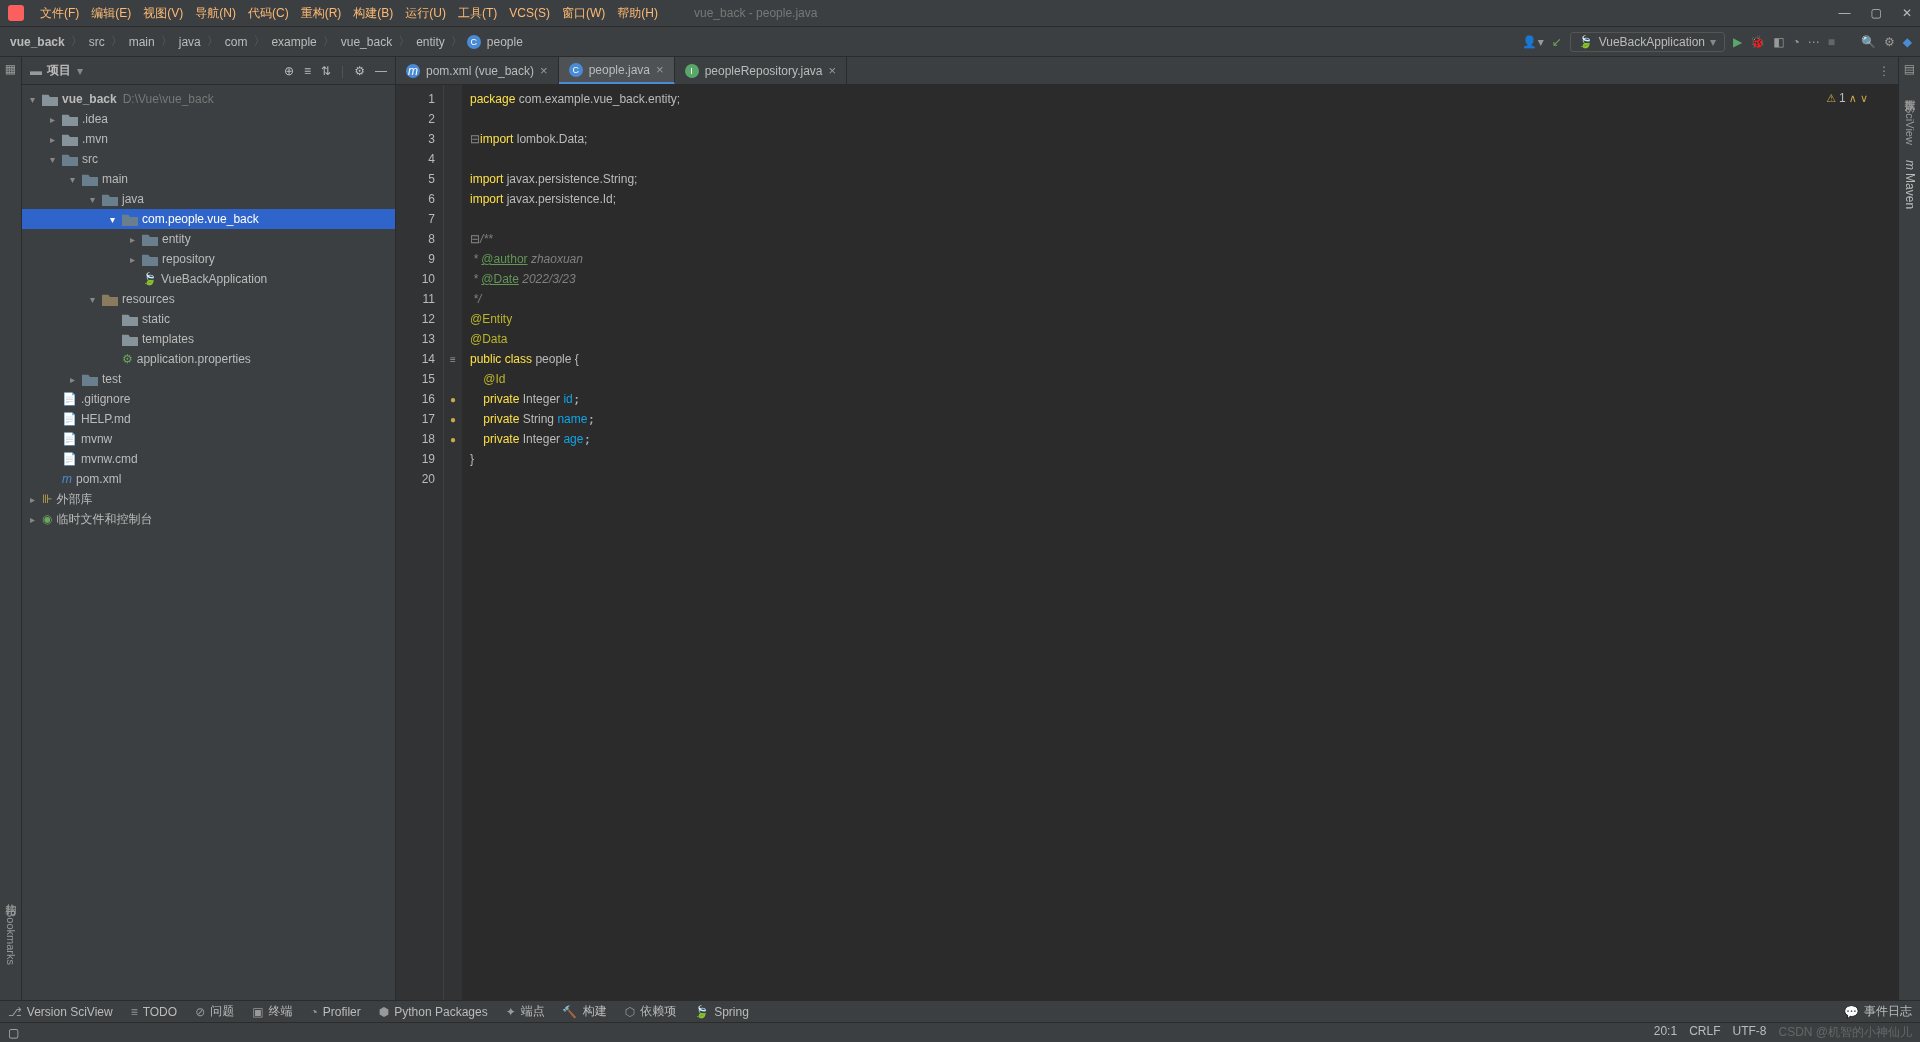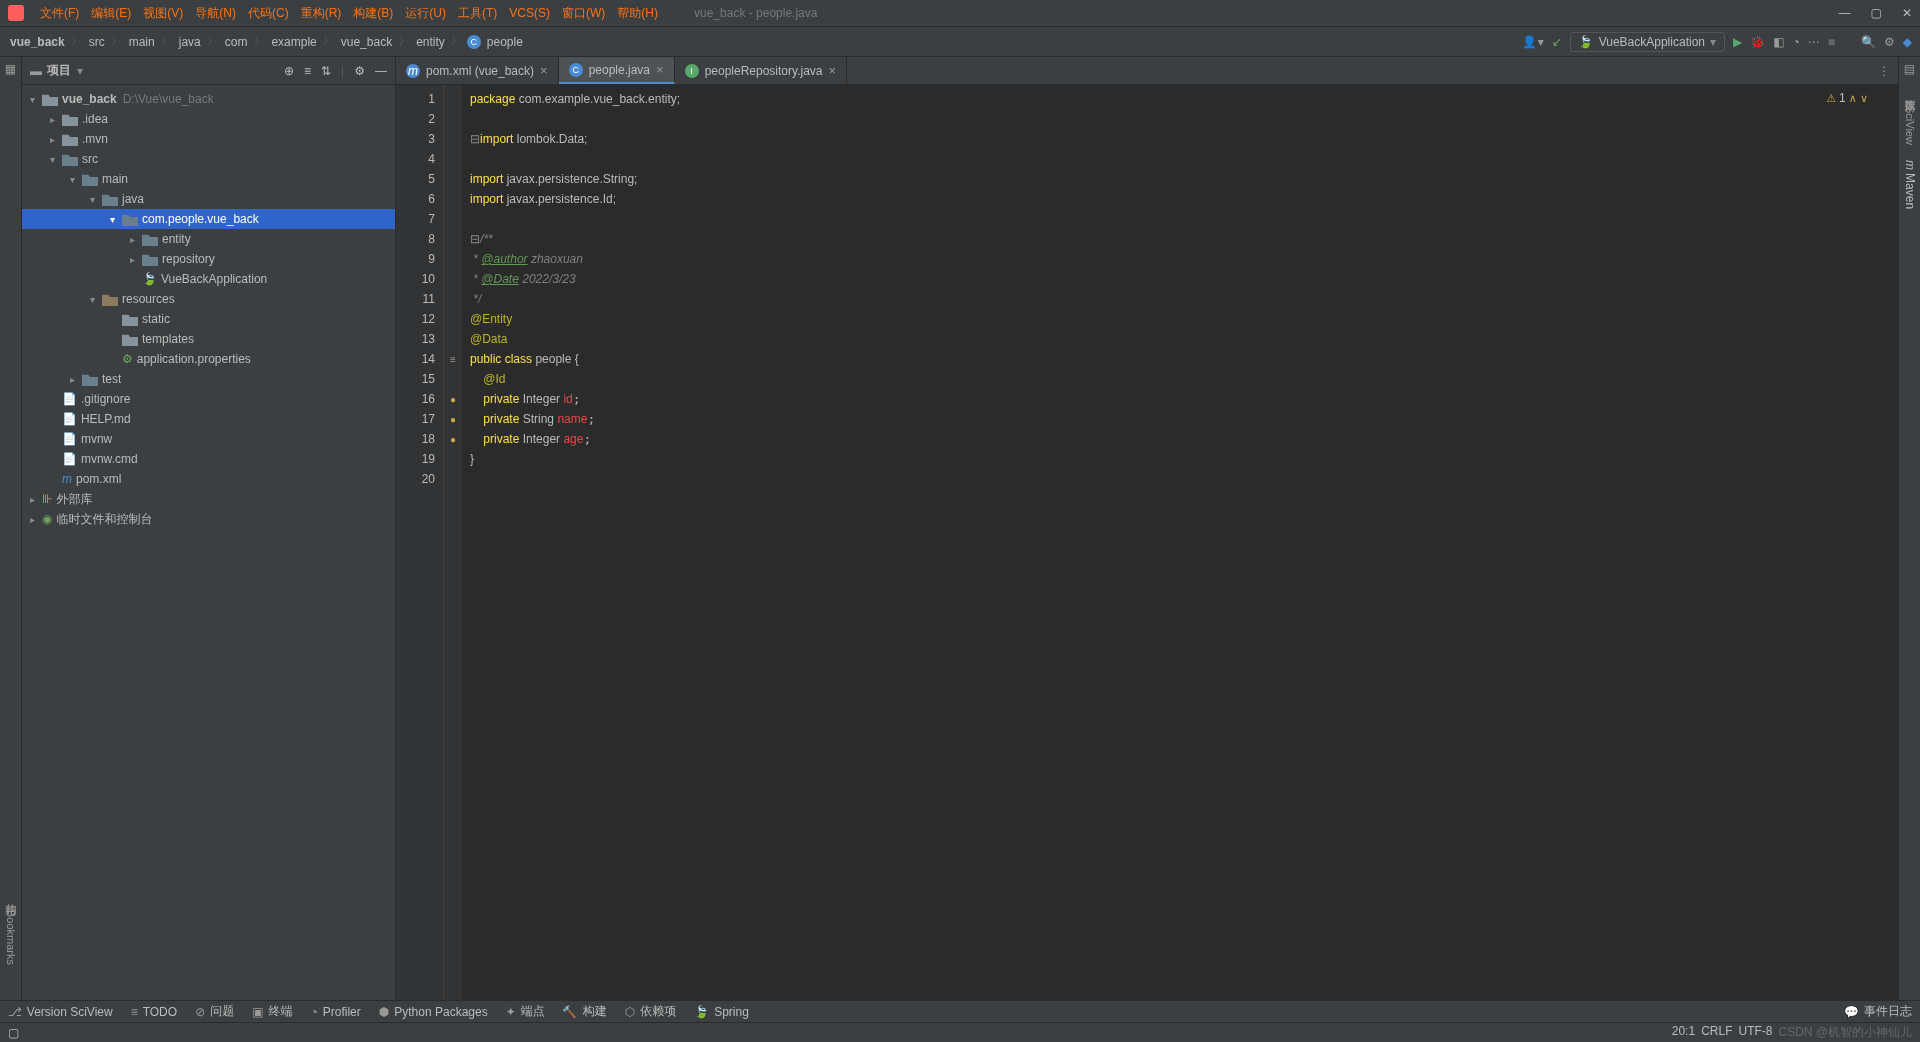--- a/index.html
+++ b/index.html
@@ -1,19 +1,19 @@
 <!DOCTYPE html>
 <html><head>
 <meta charset="utf-8">
 <style>
 *{margin:0;padding:0;box-sizing:border-box;font-family:"Microsoft YaHei",sans-serif;font-size:12px;color:#bbb}
 body{background:#3c3f41;overflow:hidden;height:1042px;width:1920px}
 .menubar{height:27px;background:#3c3f41;display:flex;align-items:center;padding:0 8px;border-bottom:1px solid #2b2b2b}
 .menubar .logo{width:16px;height:16px;background:#fd5e5e;border-radius:3px;margin-right:10px}
-.menubar .mitem{padding:0 6px;color:#f97316;cursor:pointer}
+.menubar .mitem{padding:0 6px;color:#fdba74;cursor:pointer}
 .menubar .title{margin-left:30px;color:#777}
 .menubar .winbtns{margin-left:auto;display:flex;gap:20px;color:#999}
 .navbar{height:30px;background:#3c3f41;display:flex;align-items:center;padding:0 8px;border-bottom:1px solid #2b2b2b}
 .crumb{display:flex;align-items:center;color:#aaa}
 .crumb span{padding:0 2px}
 .crumb .sep{color:#666;padding:0 4px}
 .crumb .circ{display:inline-block;width:14px;height:14px;background:#4a8bd6;border-radius:50%;margin-right:4px;text-align:center;line-height:14px;font-size:9px;color:#fff}
 .navbar .right{margin-left:auto;display:flex;align-items:center;gap:8px}
 .runcfg{background:#3c3f41;border:1px solid #555;padding:2px 8px;border-radius:3px;display:flex;align-items:center;gap:5px}
 .runcfg .leaf{color:#6ba65f}
@@ -43,29 +43,29 @@
 .tab .close{color:#999;font-size:13px}
 .tab .ficon{width:14px;height:14px;border-radius:50%}
 .editbody{flex:1;display:flex;position:relative}
 .gutter{width:48px;background:#313335;text-align:right;padding:4px 8px 0 0;color:#606366;font-family:Consolas,monospace;font-size:13px;line-height:20px;border-right:1px solid #404040}
 .iconcol{width:18px;background:#313335;padding-top:4px}
 .iconcol .gi{height:20px;display:flex;align-items:center;justify-content:center;color:#c9a94a;font-size:10px}
 .code{flex:1;padding:4px 8px;font-family:Consolas,monospace;font-size:13px;line-height:20px;white-space:pre;color:#a9b7c6}
 .kw{color:#fde047}
 .an{color:#bbb529}
 .cm{color:#808080;font-style:italic}
-.fld{color:#ef4444}
-.doctag{color:#629755;font-style:italic;text-decoration:underline}
+.fld{color:#0ea5e9}
+.doctag{color:#629755;text-decoration:underline}
 .warn{position:absolute;top:6px;right:30px;color:#c9a94a;font-size:11px}
 .fold-marker{color:#888}
 .toolbar{height:22px;background:#3c3f41;border-top:1px solid #2b2b2b;display:flex;align-items:center;padding:0 8px;gap:18px}
 .toolbar .titem{color:#999;display:flex;align-items:center;gap:5px;cursor:pointer}
 .toolbar .right{margin-left:auto}
 .status{height:20px;background:#3c3f41;border-top:1px solid #2b2b2b;display:flex;align-items:center;padding:0 8px;color:#888;font-size:11px}
-.status .right{margin-left:auto;display:flex;gap:6px}
+.status .right{margin-left:auto;display:flex;gap:12px}
 </style>
 </head>
 <body>
 
 <div class="menubar">
   <div class="logo"></div>
   <div class="mitem">文件(F)</div>
   <div class="mitem">编辑(E)</div>
   <div class="mitem">视图(V)</div>
   <div class="mitem">导航(N)</div>

